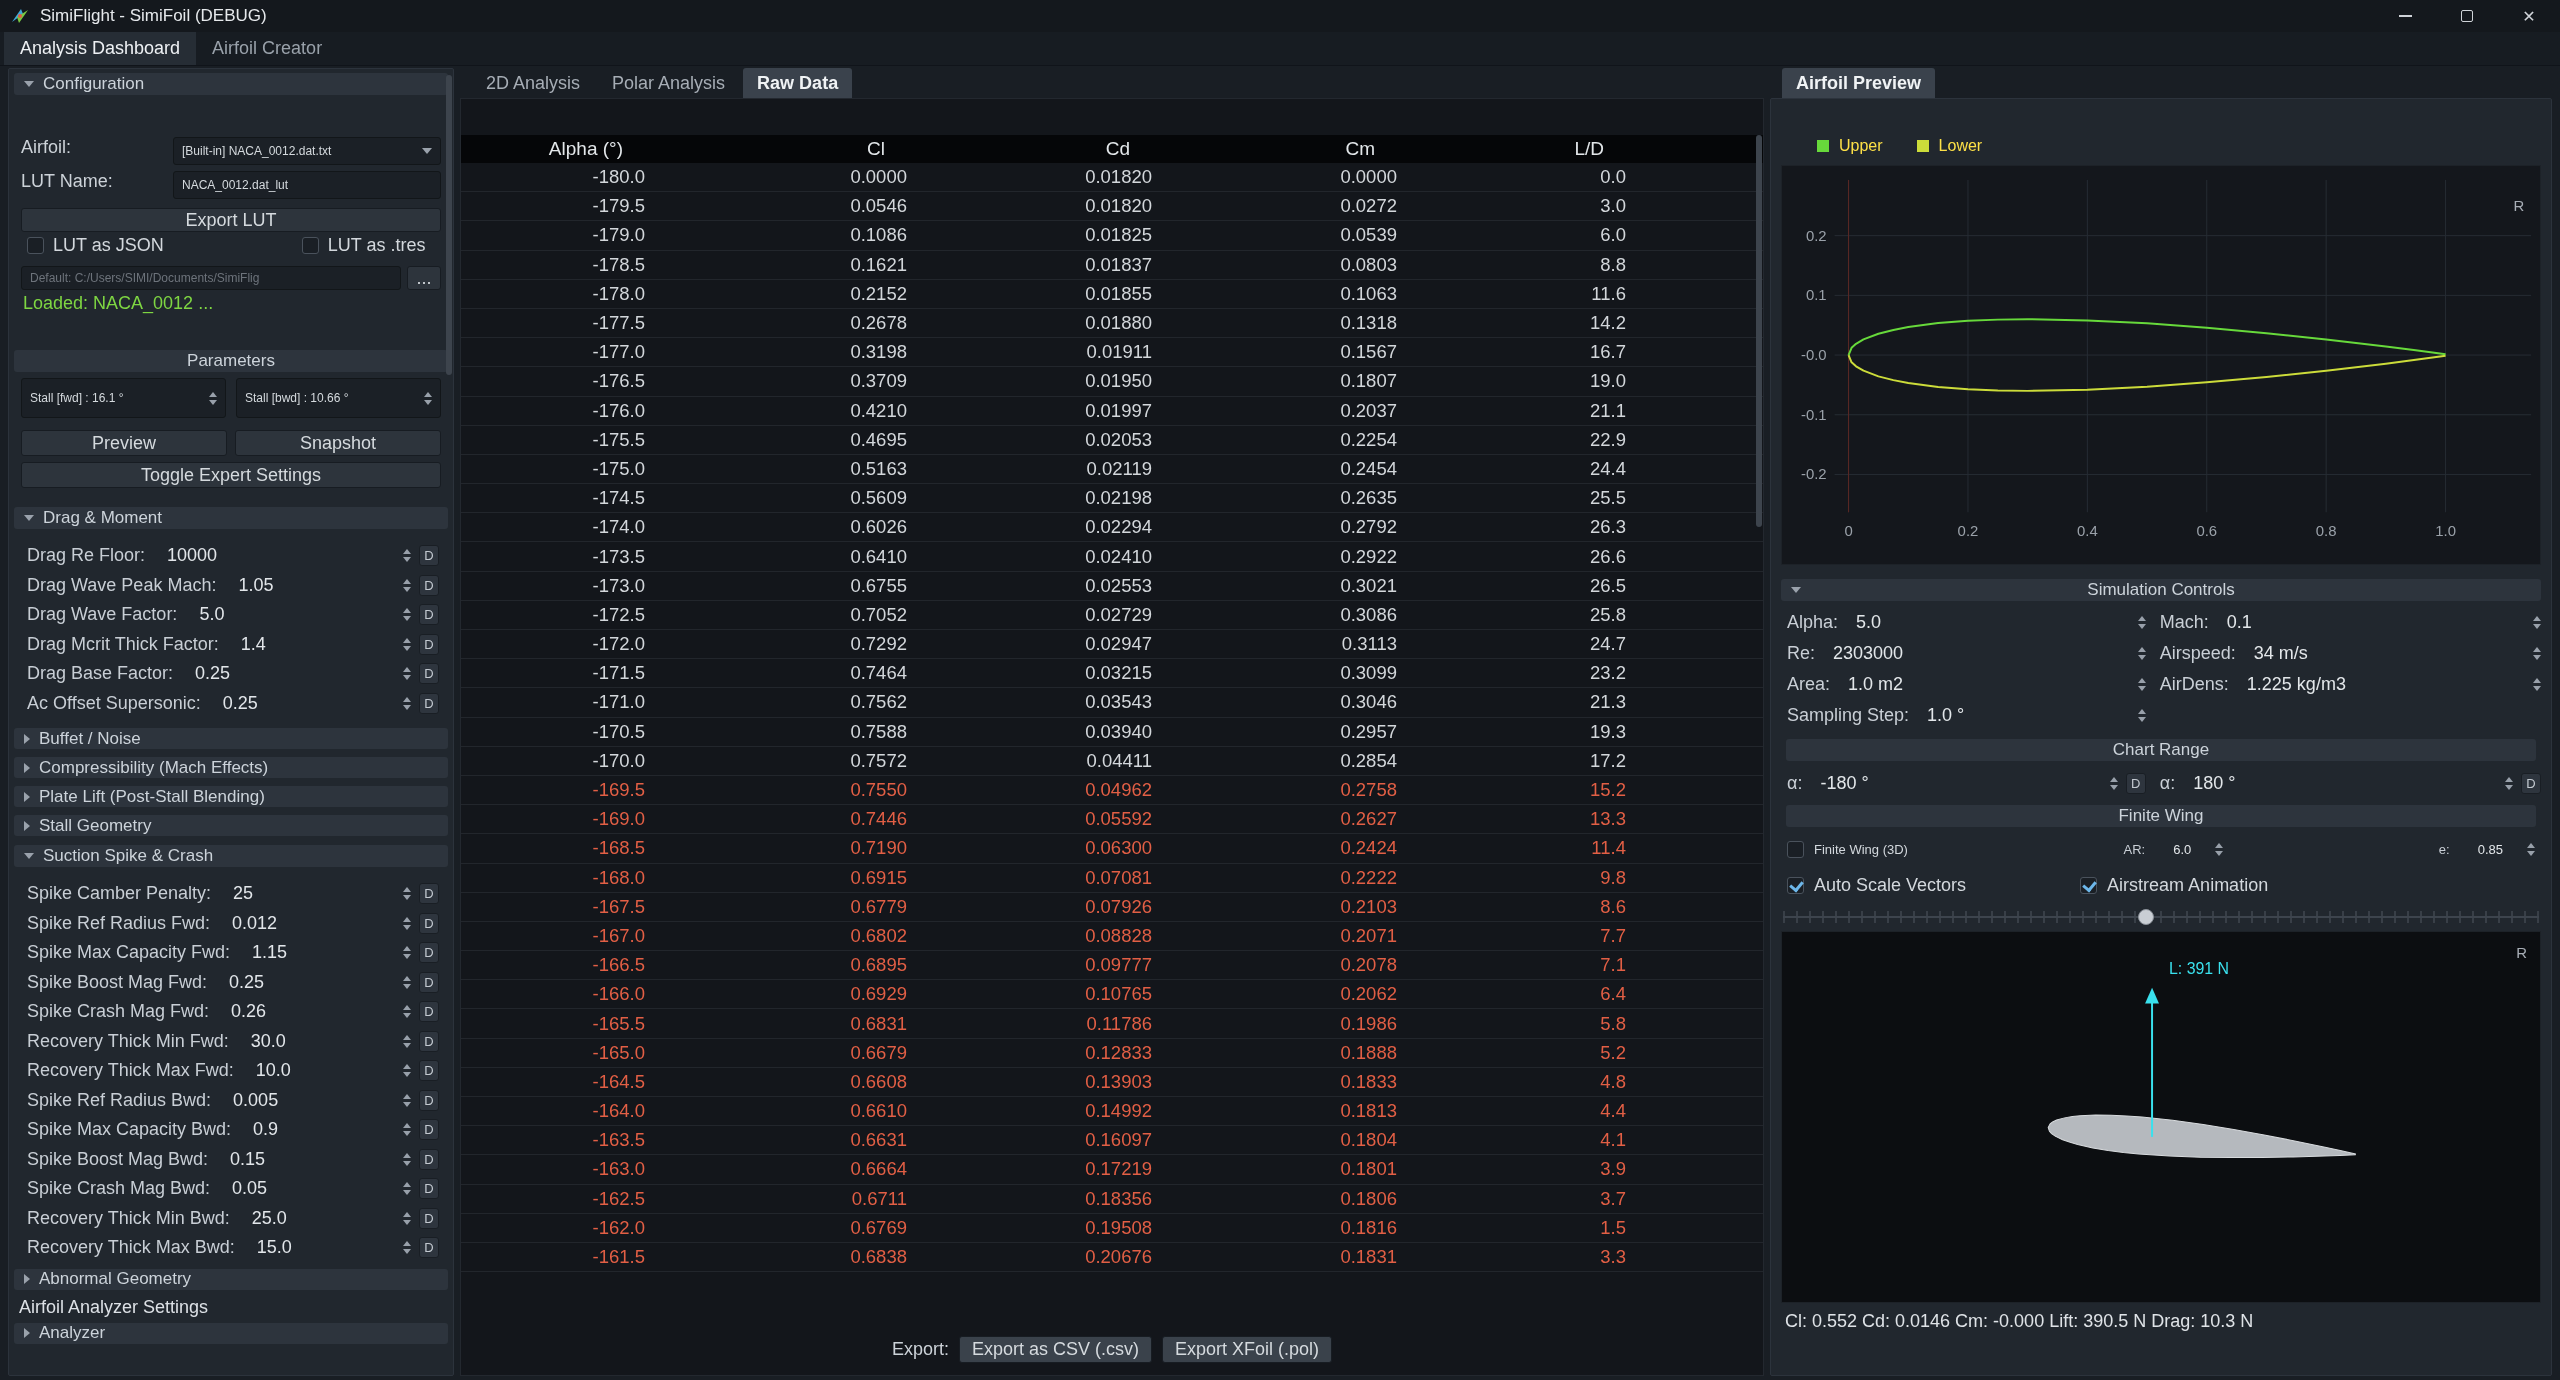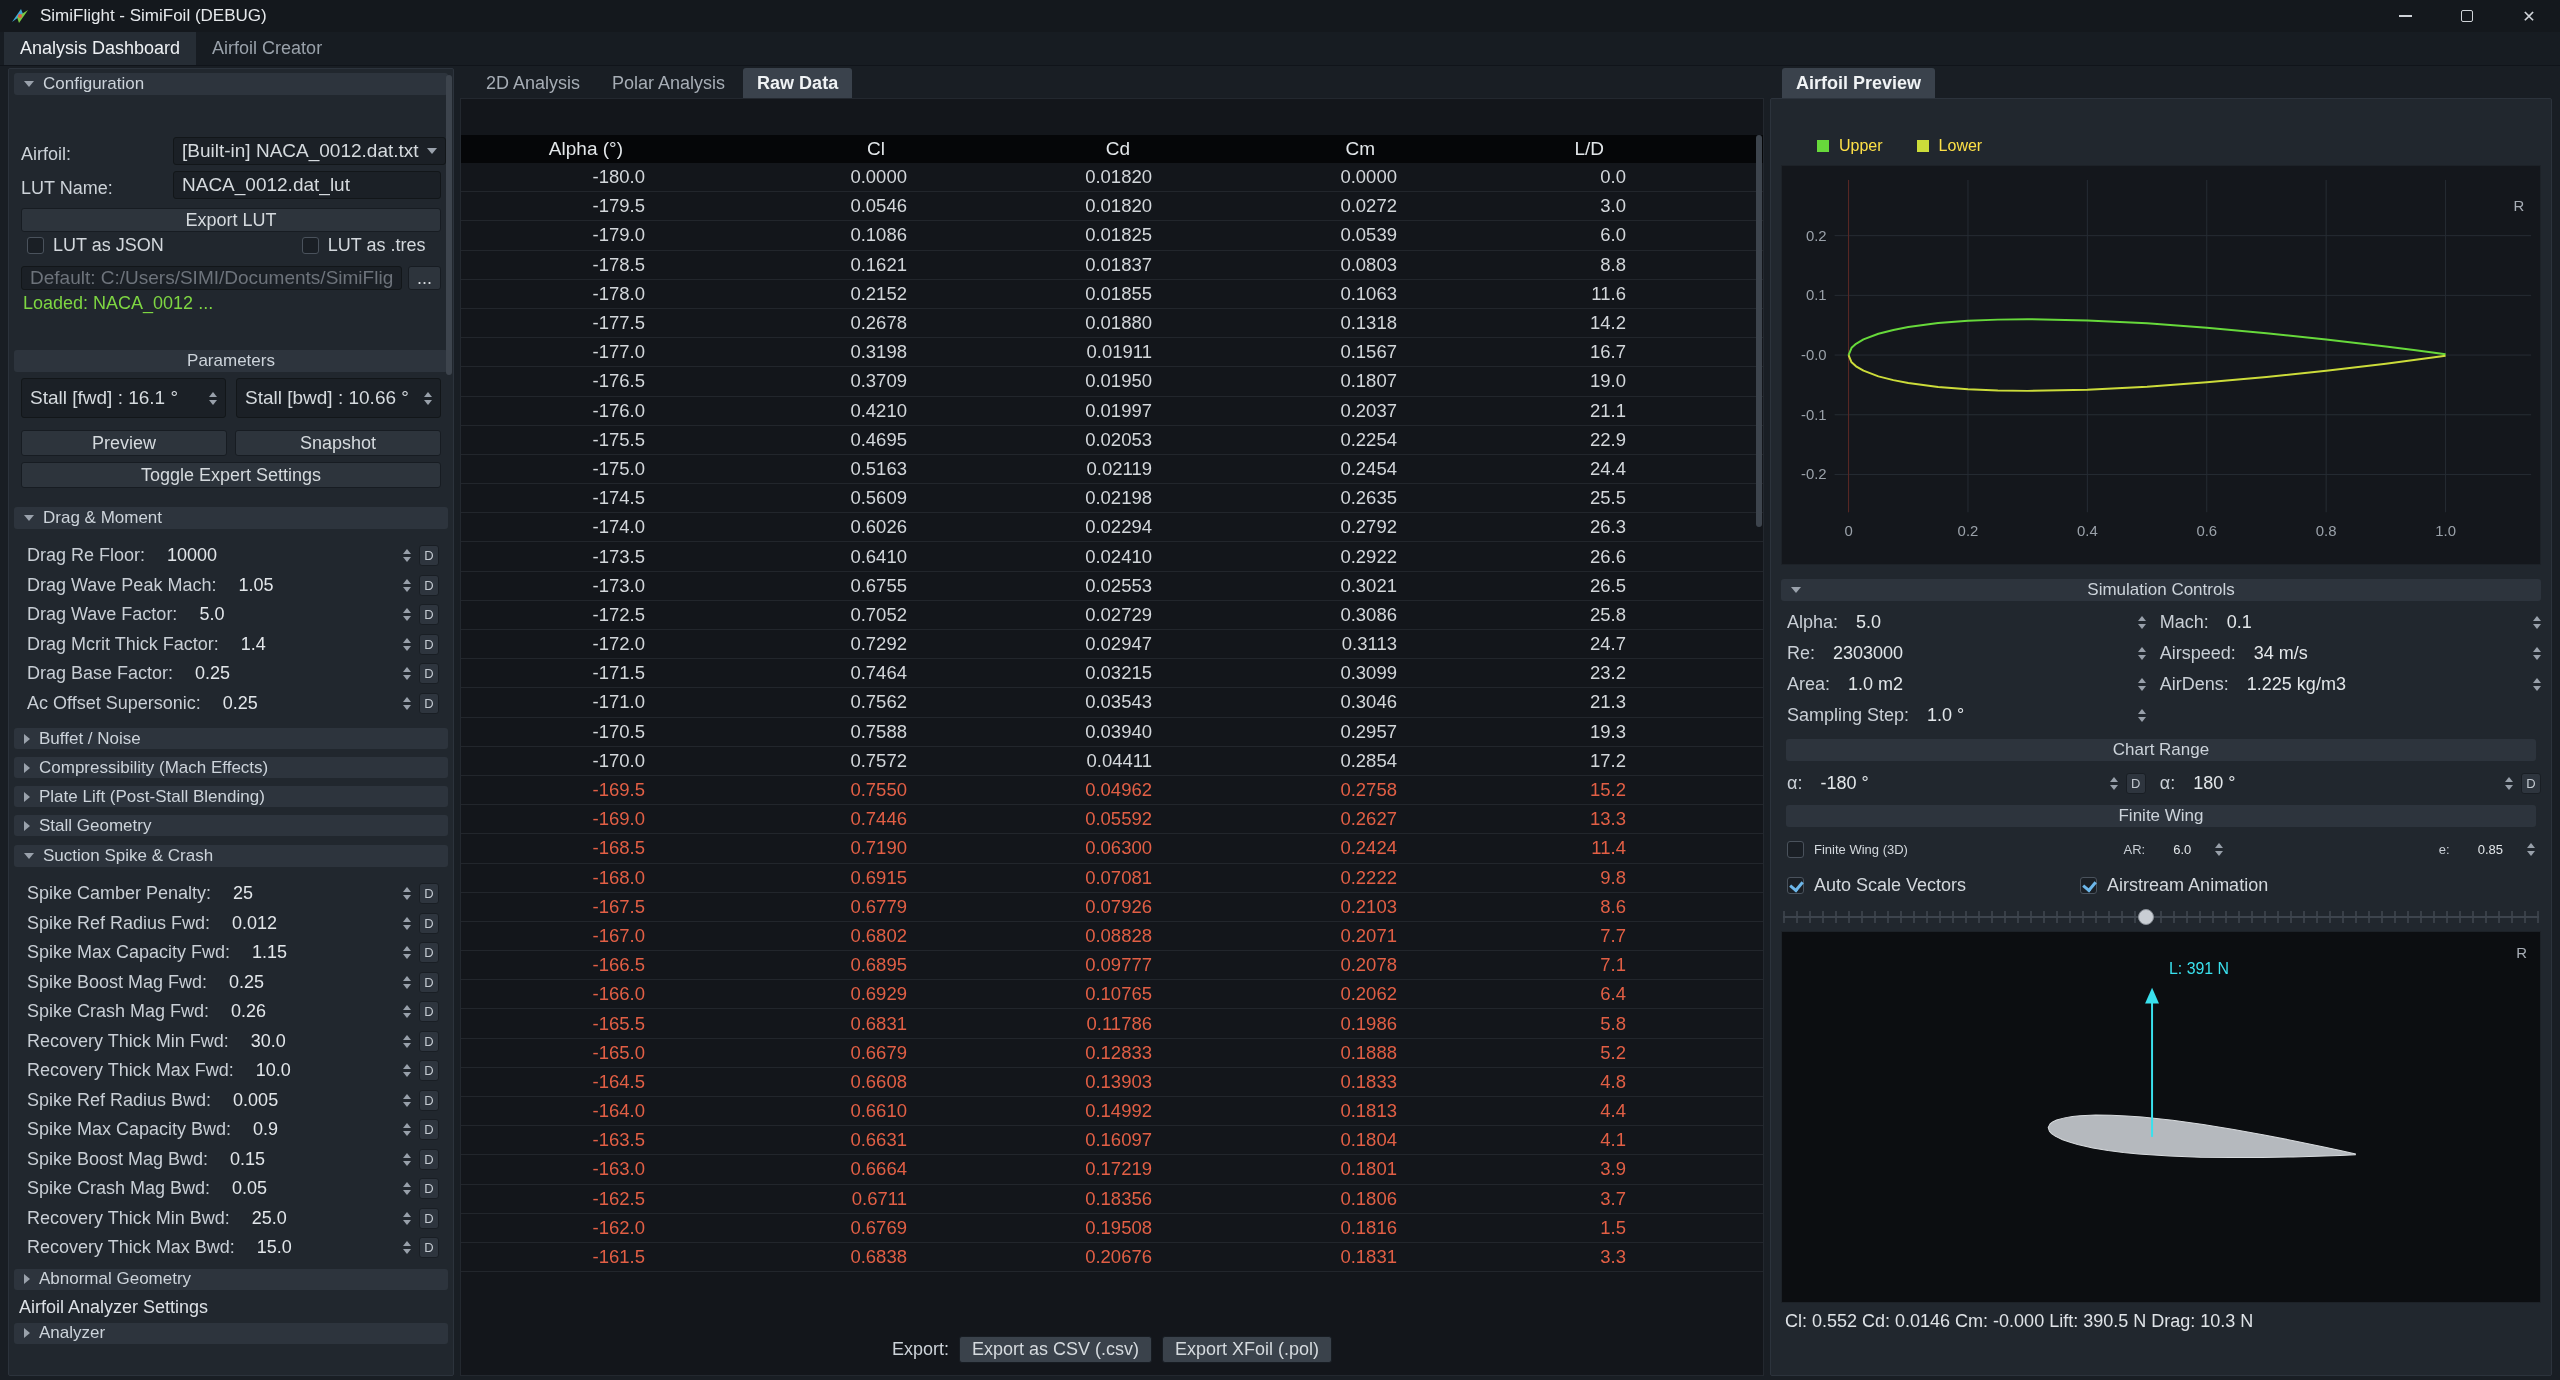--- a/index.html
+++ b/index.html
@@ -34,26 +34,26 @@
   .chev.down  { border-left:5px solid transparent; border-right:5px solid transparent; border-top:6px solid #9aa2ac; }
   .chev.right { border-top:5px solid transparent; border-bottom:5px solid transparent; border-left:6px solid #9aa2ac; }
   .spin { display:inline-flex; flex-direction:column; gap:3px; align-items:center; flex:none; }
   .spin i { display:block; width:0; height:0; border-left:4px solid transparent; border-right:4px solid transparent; }
   .spin .up { border-bottom:5px solid #98a0aa; }
   .spin .dn { border-top:5px solid #98a0aa; }
   .dbtn { width:20px; height:21px; background:#2e353e; border:1px solid #191e24; border-radius:3px; font-size:13px; color:#c3c9d0; display:flex; align-items:center; justify-content:center; flex:none; }
   .cb { width:17px; height:17px; background:#1a1f25; border:1px solid #4a525c; border-radius:3px; position:relative; flex:none; }
   .cb.checked::after { content:''; position:absolute; left:4px; top:1px; width:6px; height:9px; border:solid #6db7ea; border-width:0 3px 3px 0; transform:rotate(40deg); }
   .btn { background:#2d343c; border:1px solid #171c22; border-radius:3px; display:flex; align-items:center; justify-content:center; font-size:18px; color:#d5dade; }
-  .field { background:#1b2026; border:1px solid #121619; border-radius:3px; height:28px; display:flex; align-items:center; padding:0 8px; font-size:19px; color:#d5dade; gap:8px; }
+  .field { background:#1b2026; border:1px solid #121619; border-radius:3px; height:28px; display:flex; align-items:center; padding:0 8px; font-size:12px; color:#d5dade; gap:8px; }
   .scroll-thumb { position:absolute; width:6px; background:#3d444d; border-radius:3px; }
 
   
   .left-inner { position:relative; height:100%; padding-top:4px; display:flex; flex-direction:column; overflow:hidden; }
-  .cfg-row { display:flex; align-items:flex-end; margin:0 12px; }
+  .cfg-row { display:flex; align-items:flex-start; margin:0 12px; }
   .row-airfoil { margin-top:42px; }
   .row-lut { margin-top:6px; }
   .cfg-label { font-size:18px; color:#ccd2d8; width:152px; flex:none; }
   .row-airfoil .field, .row-lut .field { flex:1; }
   .field .fval { flex:1; white-space:nowrap; overflow:hidden; }
   .export-btn { margin:9px 12px 0; height:24px; }
   .cb-row { display:flex; align-items:center; margin:3px 18px 0; height:20px; gap:9px; font-size:18px; }
   .cb-row .gap { width:120px; }
   .path-row { display:flex; align-items:center; margin:11px 12px 0; gap:6px; }
   .path-field { flex:1; color:#6d737b; height:24px; }

